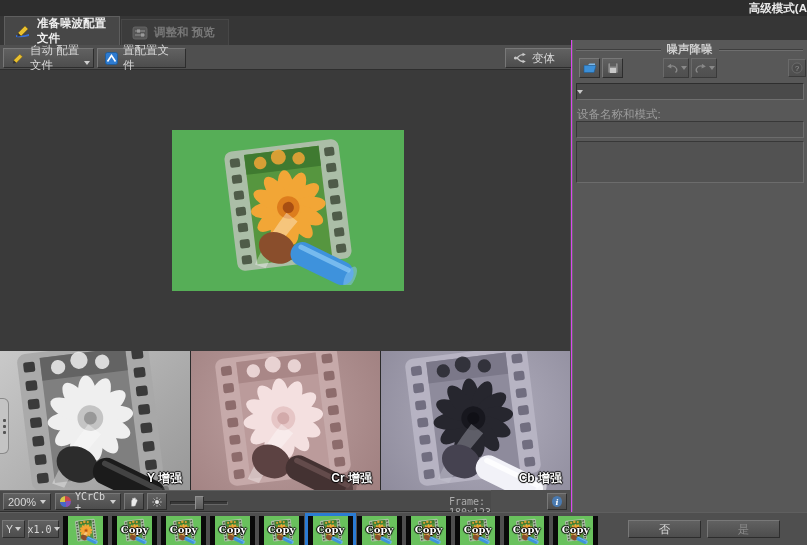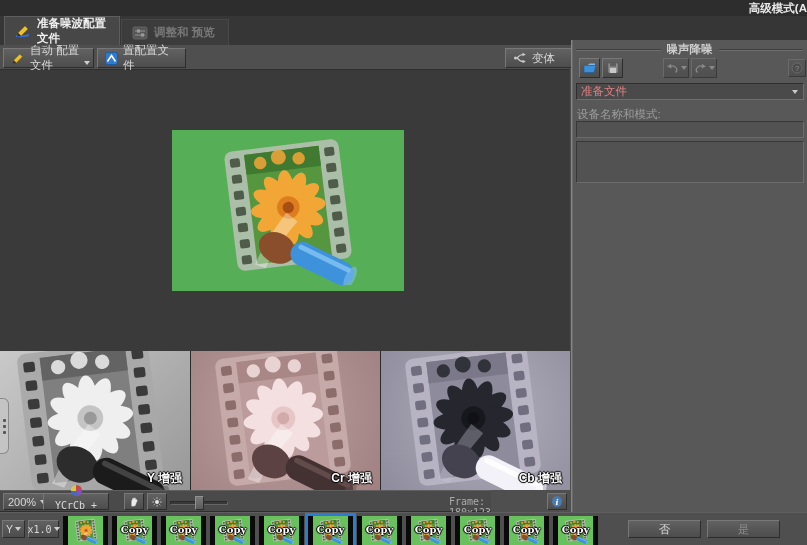--- a/index.html
+++ b/index.html
@@ -59,21 +59,21 @@
   .left-flap { position:absolute; left:0; top:398px; width:9px; height:56px; background:#c4c4c4;
     border:1px solid #8a8a8a; border-left:none; border-radius:0 6px 6px 0; z-index:5;
     display:flex; flex-direction:column; align-items:center; justify-content:center; gap:3px; }
   .flap-dot { width:3px; height:3px; background:#555; border-radius:1px; }
   
   .statusbar { position:absolute; left:0; top:490px; width:491px; height:22px; background:#4a4a4a;
     border-top:1px solid #5f5f5f; border-bottom:1px solid #2e2e2e; font-size:11px; }
   .sbtn { position:absolute; top:2px; height:17px; display:flex; align-items:center; justify-content:center;
     gap:4px; font-size:11px; padding:0 4px; }
   .sb-zoom { left:3px; width:48px; }
-  .sb-mode { left:43px; width:66px;flex-direction:column; }
+  .sb-mode { left:55px; width:66px; }
   .sb-hand { left:124px; width:20px; }
   .sb-sun  { left:147px; width:20px; }
   .wheel { width:11px; height:11px; border-radius:50%;
     background:conic-gradient(#c84848 0 90deg,#8850b8 90deg 180deg,#4868c8 180deg 270deg,#d8c848 270deg 360deg); }
   .slider-track { position:absolute; left:170px; top:10px; width:58px; height:4px; background:#383838;
     border:1px solid; border-color:#2a2a2a #666 #666 #2a2a2a; }
   .slider-handle { position:absolute; left:24px; top:-6px; width:9px; height:14px;
     background:linear-gradient(#7a7a7a,#5a5a5a); border:1px solid; border-color:#909090 #2d2d2d #2d2d2d #909090; }
   .px-label { position:absolute; top:5px; color:#9d9d9d; font-family:"DejaVu Sans Mono",monospace; font-size:10px; }
   .px-label:nth-of-type(1){ left:230px; } .px-label:nth-of-type(2){ left:258px; }
@@ -466,21 +466,20 @@
       </svg>
       <span class="arrow-dn" style="border-top-color:#888"></span>
     </div>
     <div class="pbtn raised pb-help disabled">
       <svg width="12" height="12" viewBox="0 0 12 12">
         <circle cx="6" cy="6" r="5" fill="#4c4c4c" stroke="#707070" stroke-width="0.8"></circle>
         <text x="6" y="8.6" text-anchor="middle" font-size="7.5" fill="#999" font-family="Liberation Sans,sans-serif">?</text>
       </svg>
     </div>
     <div class="combo">
-      <span class="combo-text">准备文件</span>
       <span class="arrow-dn"></span>
     </div>
     <div class="device-label">设备名称和模式:</div>
     <input class="sunken-field device-input" value="" style="">
     <textarea class="sunken-field notes-area" style=""></textarea>
   </div>
 
 </div>
 
 </body></html>

